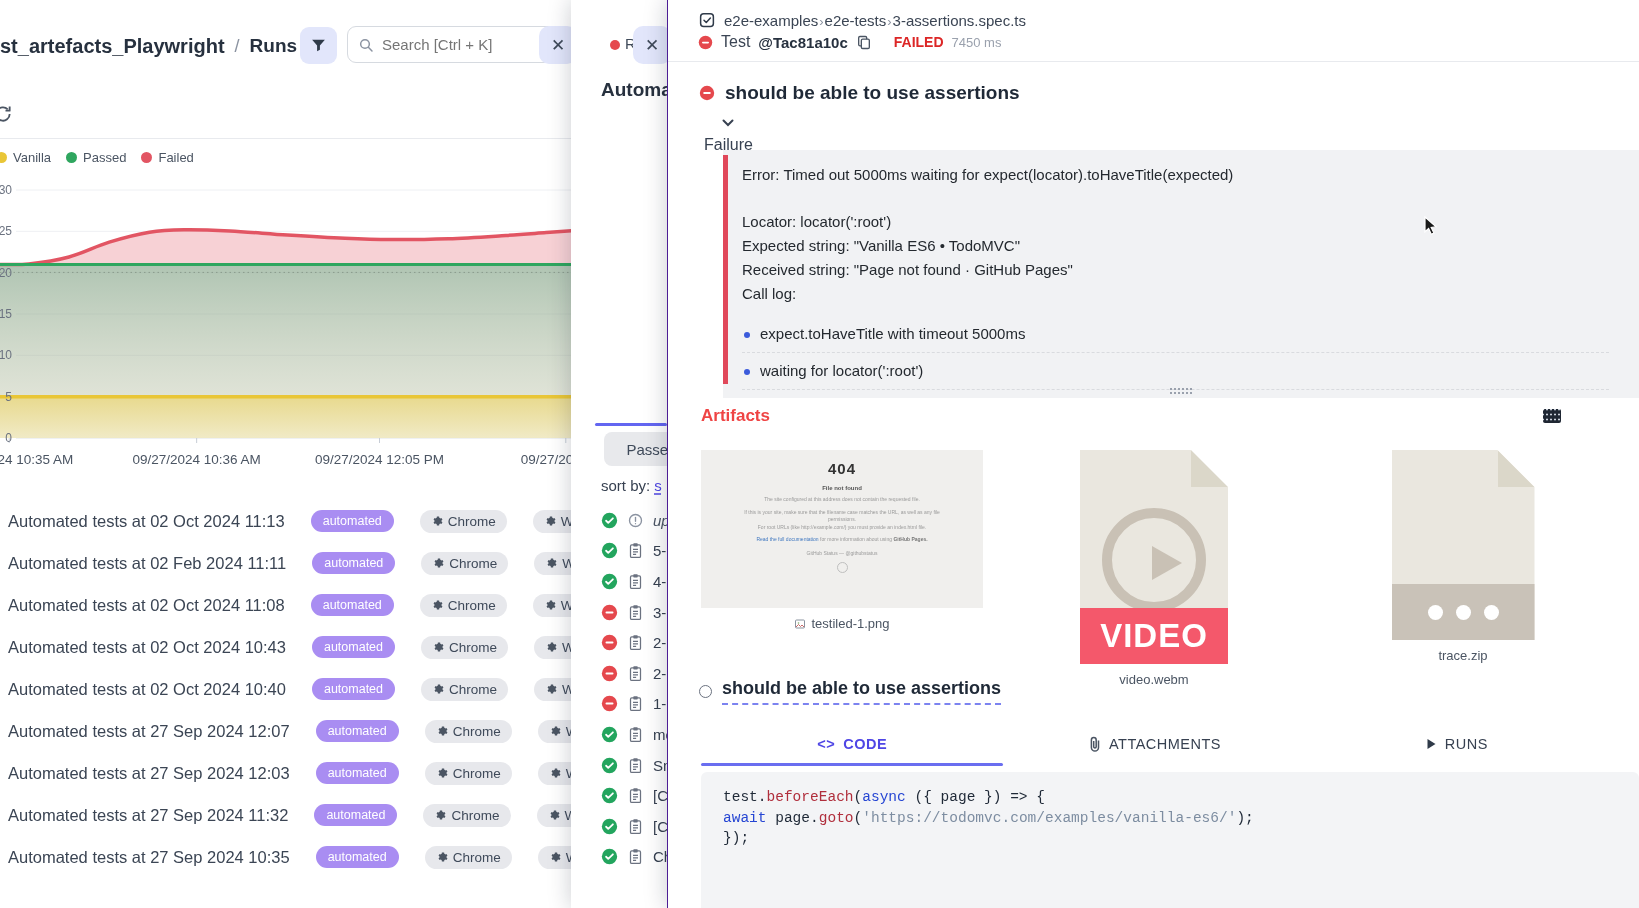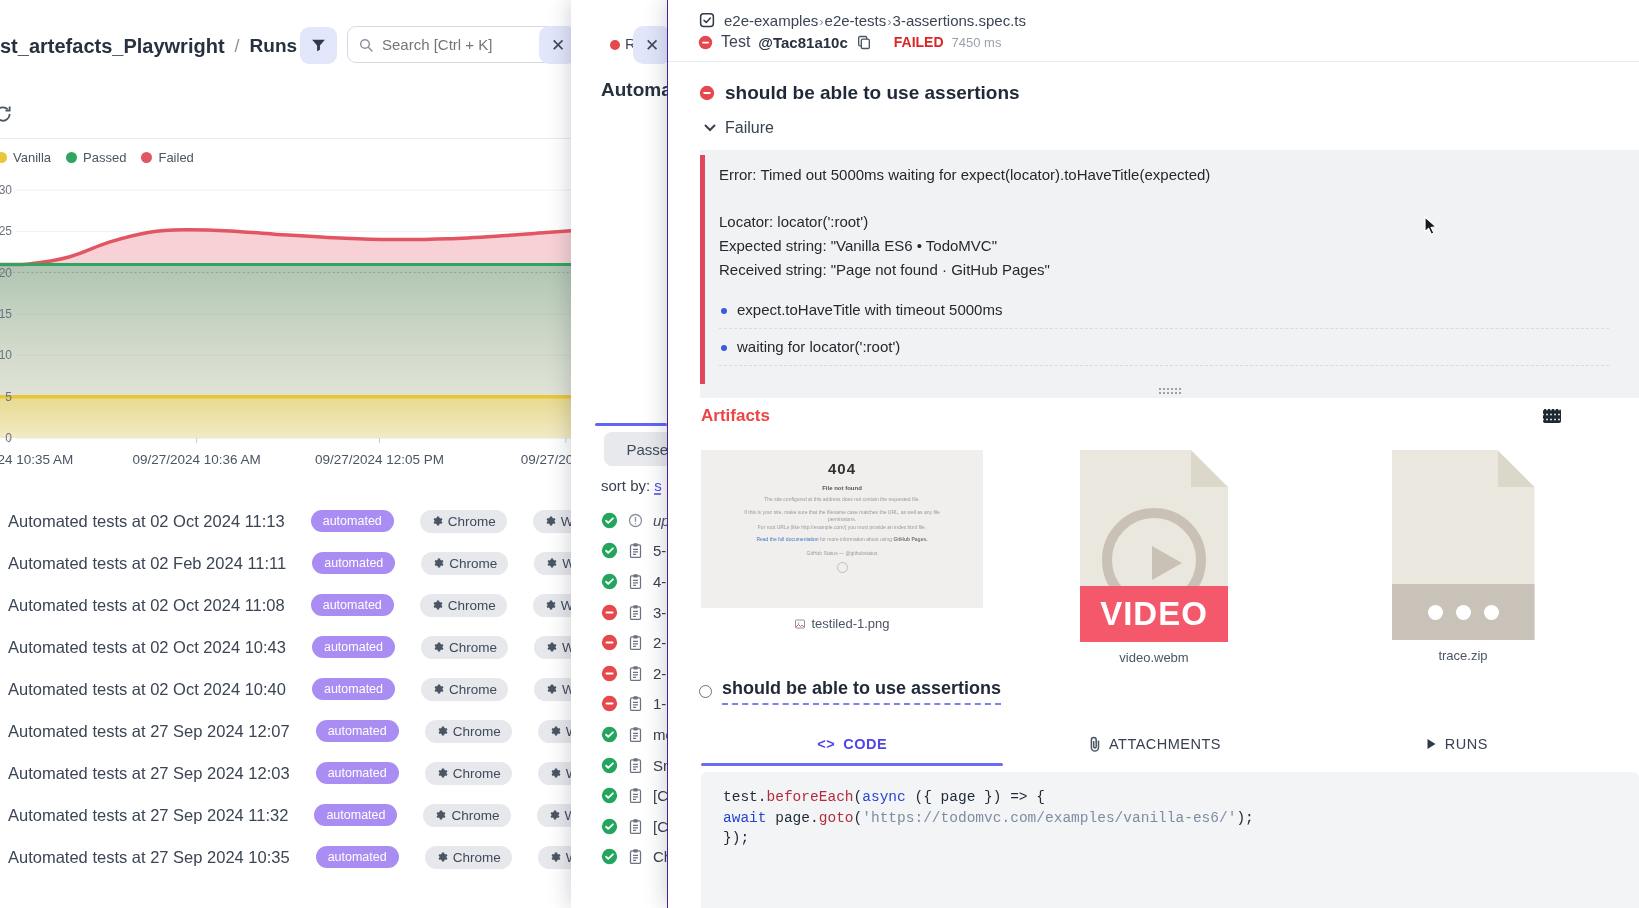--- a/index.html
+++ b/index.html
@@ -58,23 +58,23 @@
   .crumb-sep{color:#8b93a1;font-size:13px;padding:0 1px;}
   .crumb-item{cursor:pointer;}
   .test-row{position:absolute;left:30px;top:33px;display:flex;align-items:center;gap:8px;white-space:nowrap;}
   .test-word{font-size:16px;color:#3b4554;}
   .test-tag{font-size:15px;font-weight:bold;color:#27313f;}
   .failed-txt{font-size:14px;font-weight:bold;color:#dc2626;margin-left:14px;}
   .dur-txt{font-size:13px;color:#9aa1ad;}
   .detail-divider{position:absolute;left:0;top:61px;width:972px;height:1px;background:#e8eaee;}
   .tt-row{position:absolute;left:31px;top:82px;display:flex;align-items:center;gap:10px;}
   .tt-title{font-size:19px;font-weight:bold;color:#1f2937;}
-  .failure-row{position:absolute;left:36px;top:119px;display:flex;align-items:center;gap:9px;cursor:pointer;}
+  .failure-row{position:absolute;left:36px;top:119px;display:flex;align-items:center;gap:9px;cursor:pointer;flex-direction:column;}
   .failure-label{font-size:16px;color:#374151;}
-  .err-box{position:absolute;left:32px;right:0;top:150px;height:248px;background:#f1f2f4;}
+  .err-box{position:absolute;left:55px;right:0;top:150px;height:248px;background:#f1f2f4;}
   .err-red{position:absolute;left:0;top:5px;bottom:14px;width:5px;background:#e0485a;}
   .err-content{position:absolute;left:19px;top:16px;right:30px;font-size:15px;color:#24292f;}
   .err-line{margin-bottom:7px;}
   .err-line.first{margin-bottom:30px;}
   .err-bullets{list-style:none;margin-top:14px;}
   .err-bullets li{position:relative;padding:9px 0 10px 18px;border-bottom:1px dashed #d9dbdf;}
   .err-bullets li::before{content:"";position:absolute;left:2px;top:16px;width:6px;height:6px;border-radius:50%;background:#3b5bdb;}
   .grip{position:absolute;left:50%;bottom:2px;transform:translateX(-50%);width:24px;height:9px;
     background-image:radial-gradient(#9aa1ad 1px,transparent 1.2px);background-size:4px 4px;}
   .artifacts-h{position:absolute;left:33px;top:406px;font-size:17px;color:#ef4444;}
@@ -84,21 +84,21 @@
   .art-col{width:286px;display:flex;flex-direction:column;align-items:center;}
   .thumb404{width:282px;height:158px;background:#f0efed;cursor:pointer;text-align:center;overflow:hidden;padding-top:10px;}
   .t404-code{font-size:15px;font-weight:bold;color:#333;letter-spacing:1px;}
   .t404-sub{font-size:6px;font-weight:bold;color:#555;margin-top:8px;}
   .t404-p{font-size:5px;color:#9a9a9a;margin-top:5px;line-height:1.5;padding:0 40px;}
   .t404-link{color:#4078c0;}
   .t404-b{font-weight:bold;color:#777;}
   .t404-status{font-size:5px;color:#9a9a9a;margin-top:6px;}
   .t404-gh{width:11px;height:11px;border:1.5px solid #bfbfbf;border-radius:50%;margin:6px auto 0;}
   .art-cap{margin-top:8px;font-size:13px;color:#4b5563;display:flex;align-items:center;gap:5px;cursor:pointer;}
-  .file-ic{position:relative;width:148px;height:192px;background:#eae7df;cursor:pointer;
+  .file-ic{position:relative;width:148px;height:214px;background:#eae7df;cursor:pointer;
     clip-path:polygon(0 0,calc(100% - 37px) 0,100% 37px,100% 100%,0 100%);}
   .file-ic .fold{position:absolute;top:0;right:0;width:37px;height:37px;background:#dbd7c9;
     clip-path:polygon(0 0,100% 100%,0 100%);}
   .play-ring{position:absolute;left:50%;top:62px;transform:translate(-50%,-50%) translateY(48px);width:104px;height:104px;border:10px solid #c9c1b5;border-radius:50%;}
   .play-tri{position:absolute;left:40px;top:28px;width:0;height:0;border-left:30px solid #c9c1b5;border-top:17px solid transparent;border-bottom:17px solid transparent;}
   .band{position:absolute;left:0;bottom:0;width:100%;height:56px;display:flex;align-items:center;justify-content:center;}
   .band.video{background:#f4586b;color:#fff;font-size:33px;font-weight:bold;letter-spacing:1px;}
   .band.zip{background:#c9c2b8;gap:13px;}
   .band.zip i{width:15px;height:15px;border-radius:50%;background:#fff;}
   .zip-ic{width:143px;height:190px;}
@@ -674,20 +674,21 @@
     </div>
 
     <div class="err-box">
       <div class="err-red"></div>
       <div class="err-content">
         <div id="err-lines">
             <div class="err-line first">Error: Timed out 5000ms waiting for expect(locator).toHaveTitle(expected)</div>
             <div class="err-line">Locator: locator(':root')</div>
             <div class="err-line">Expected string: "Vanilla ES6 • TodoMVC"</div>
             <div class="err-line">Received string: "Page not found · GitHub Pages"</div>
+            <div class="err-line">Call log:</div>
           </div>
         <ul class="err-bullets" id="err-bullets">
             <li>expect.toHaveTitle with timeout 5000ms</li>
             <li>waiting for locator(':root')</li>
           </ul>
       </div>
       <div class="grip"></div>
     </div>
 
     <h3 class="artifacts-h">Artifacts</h3>

